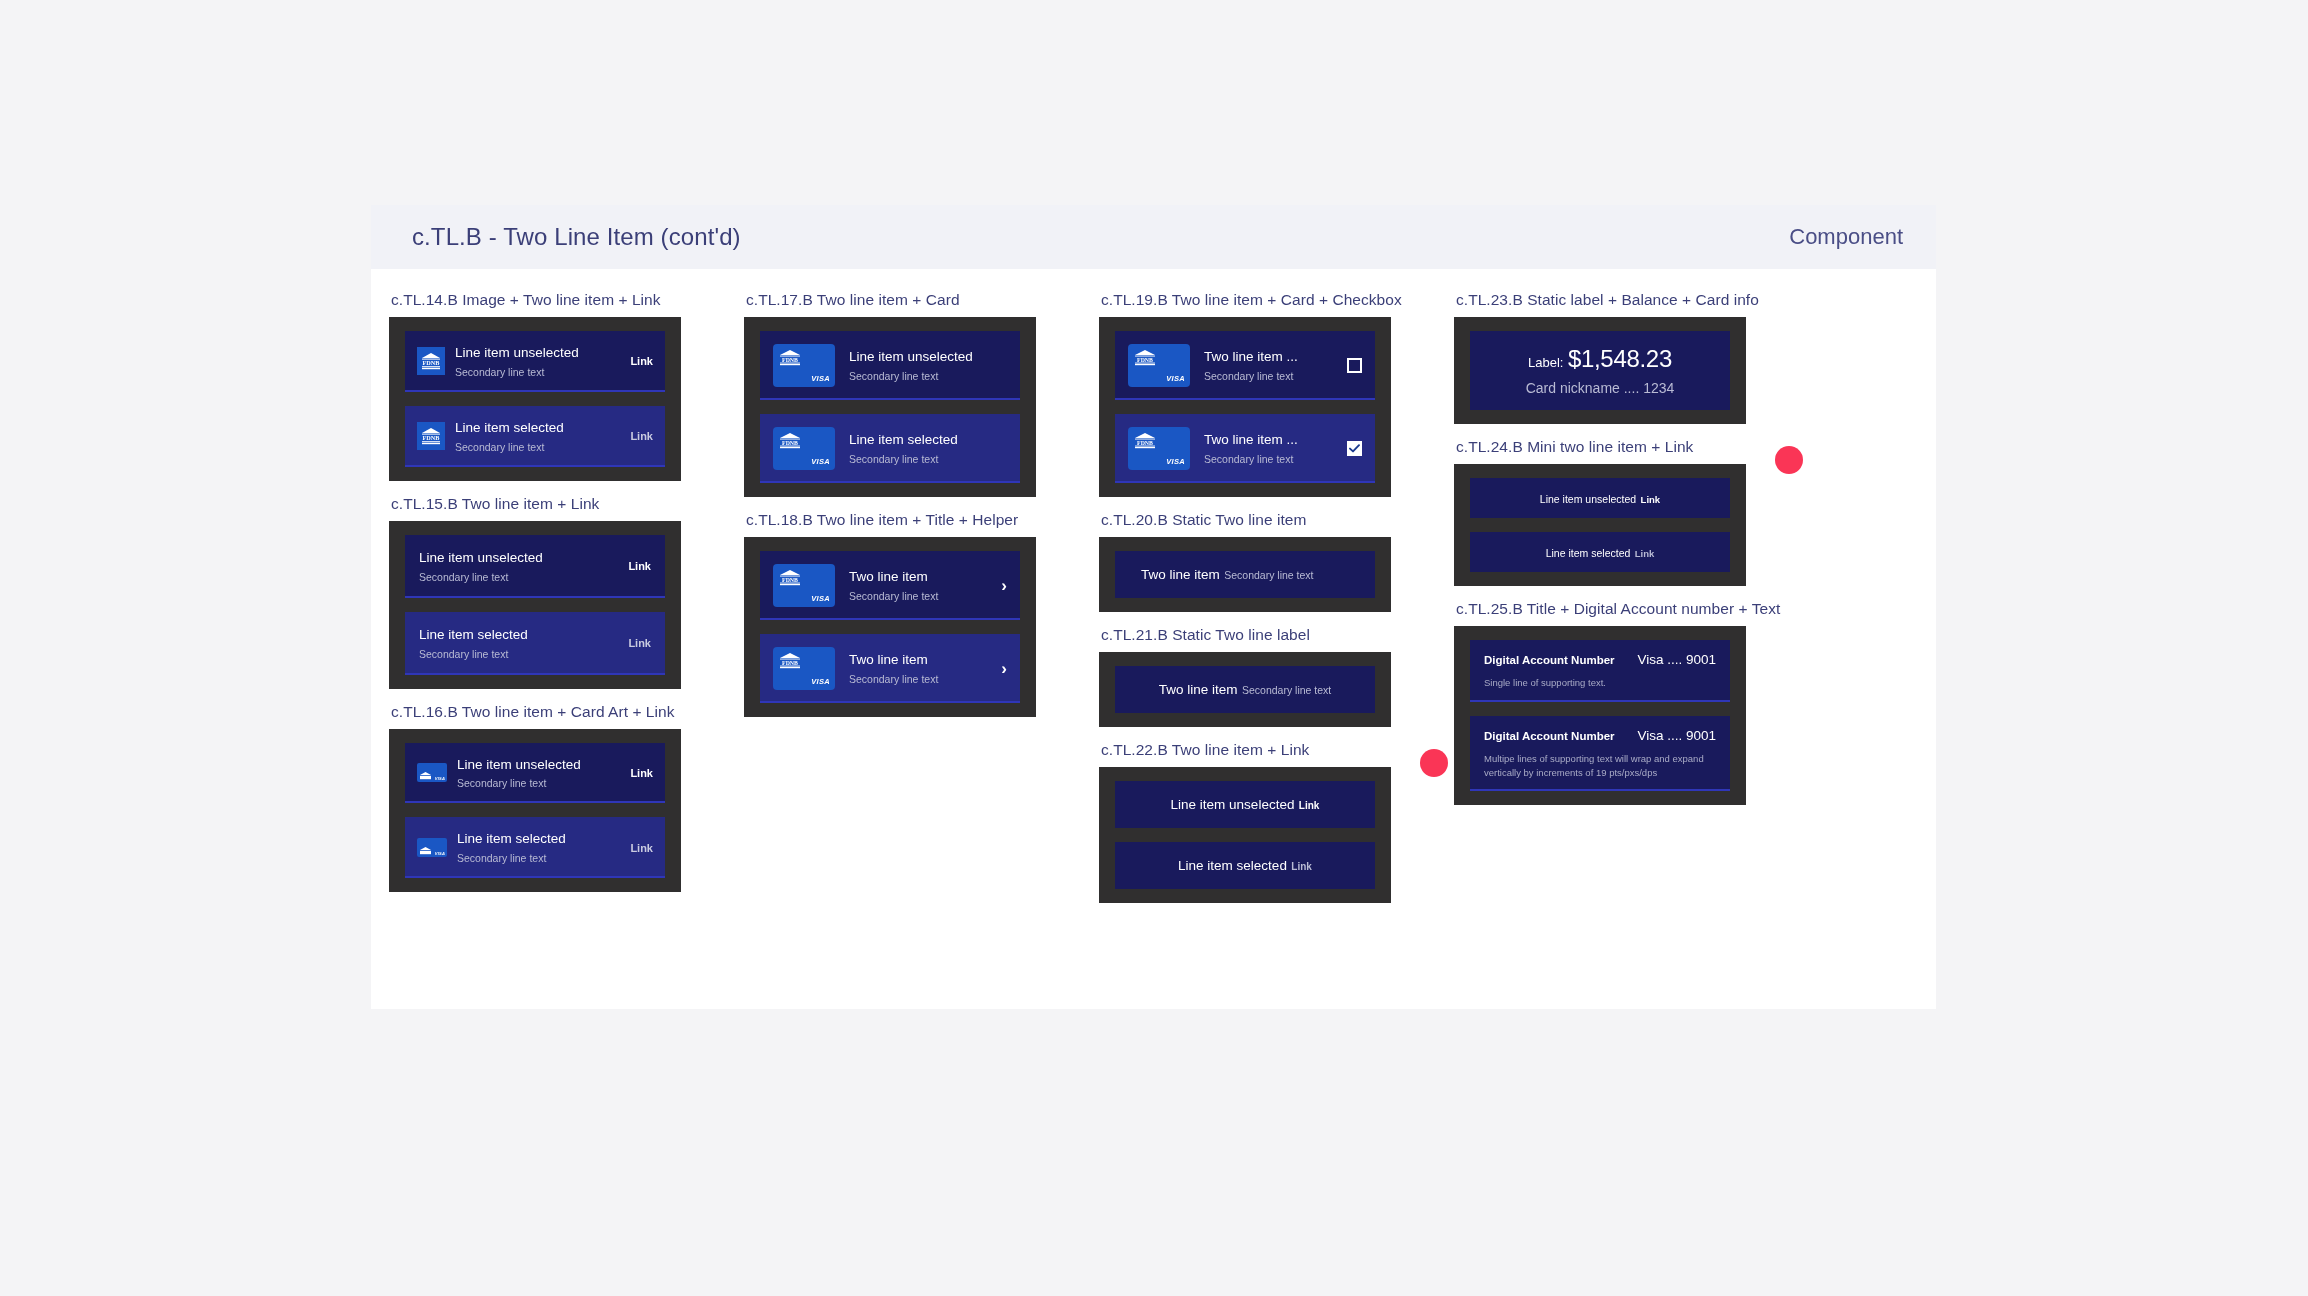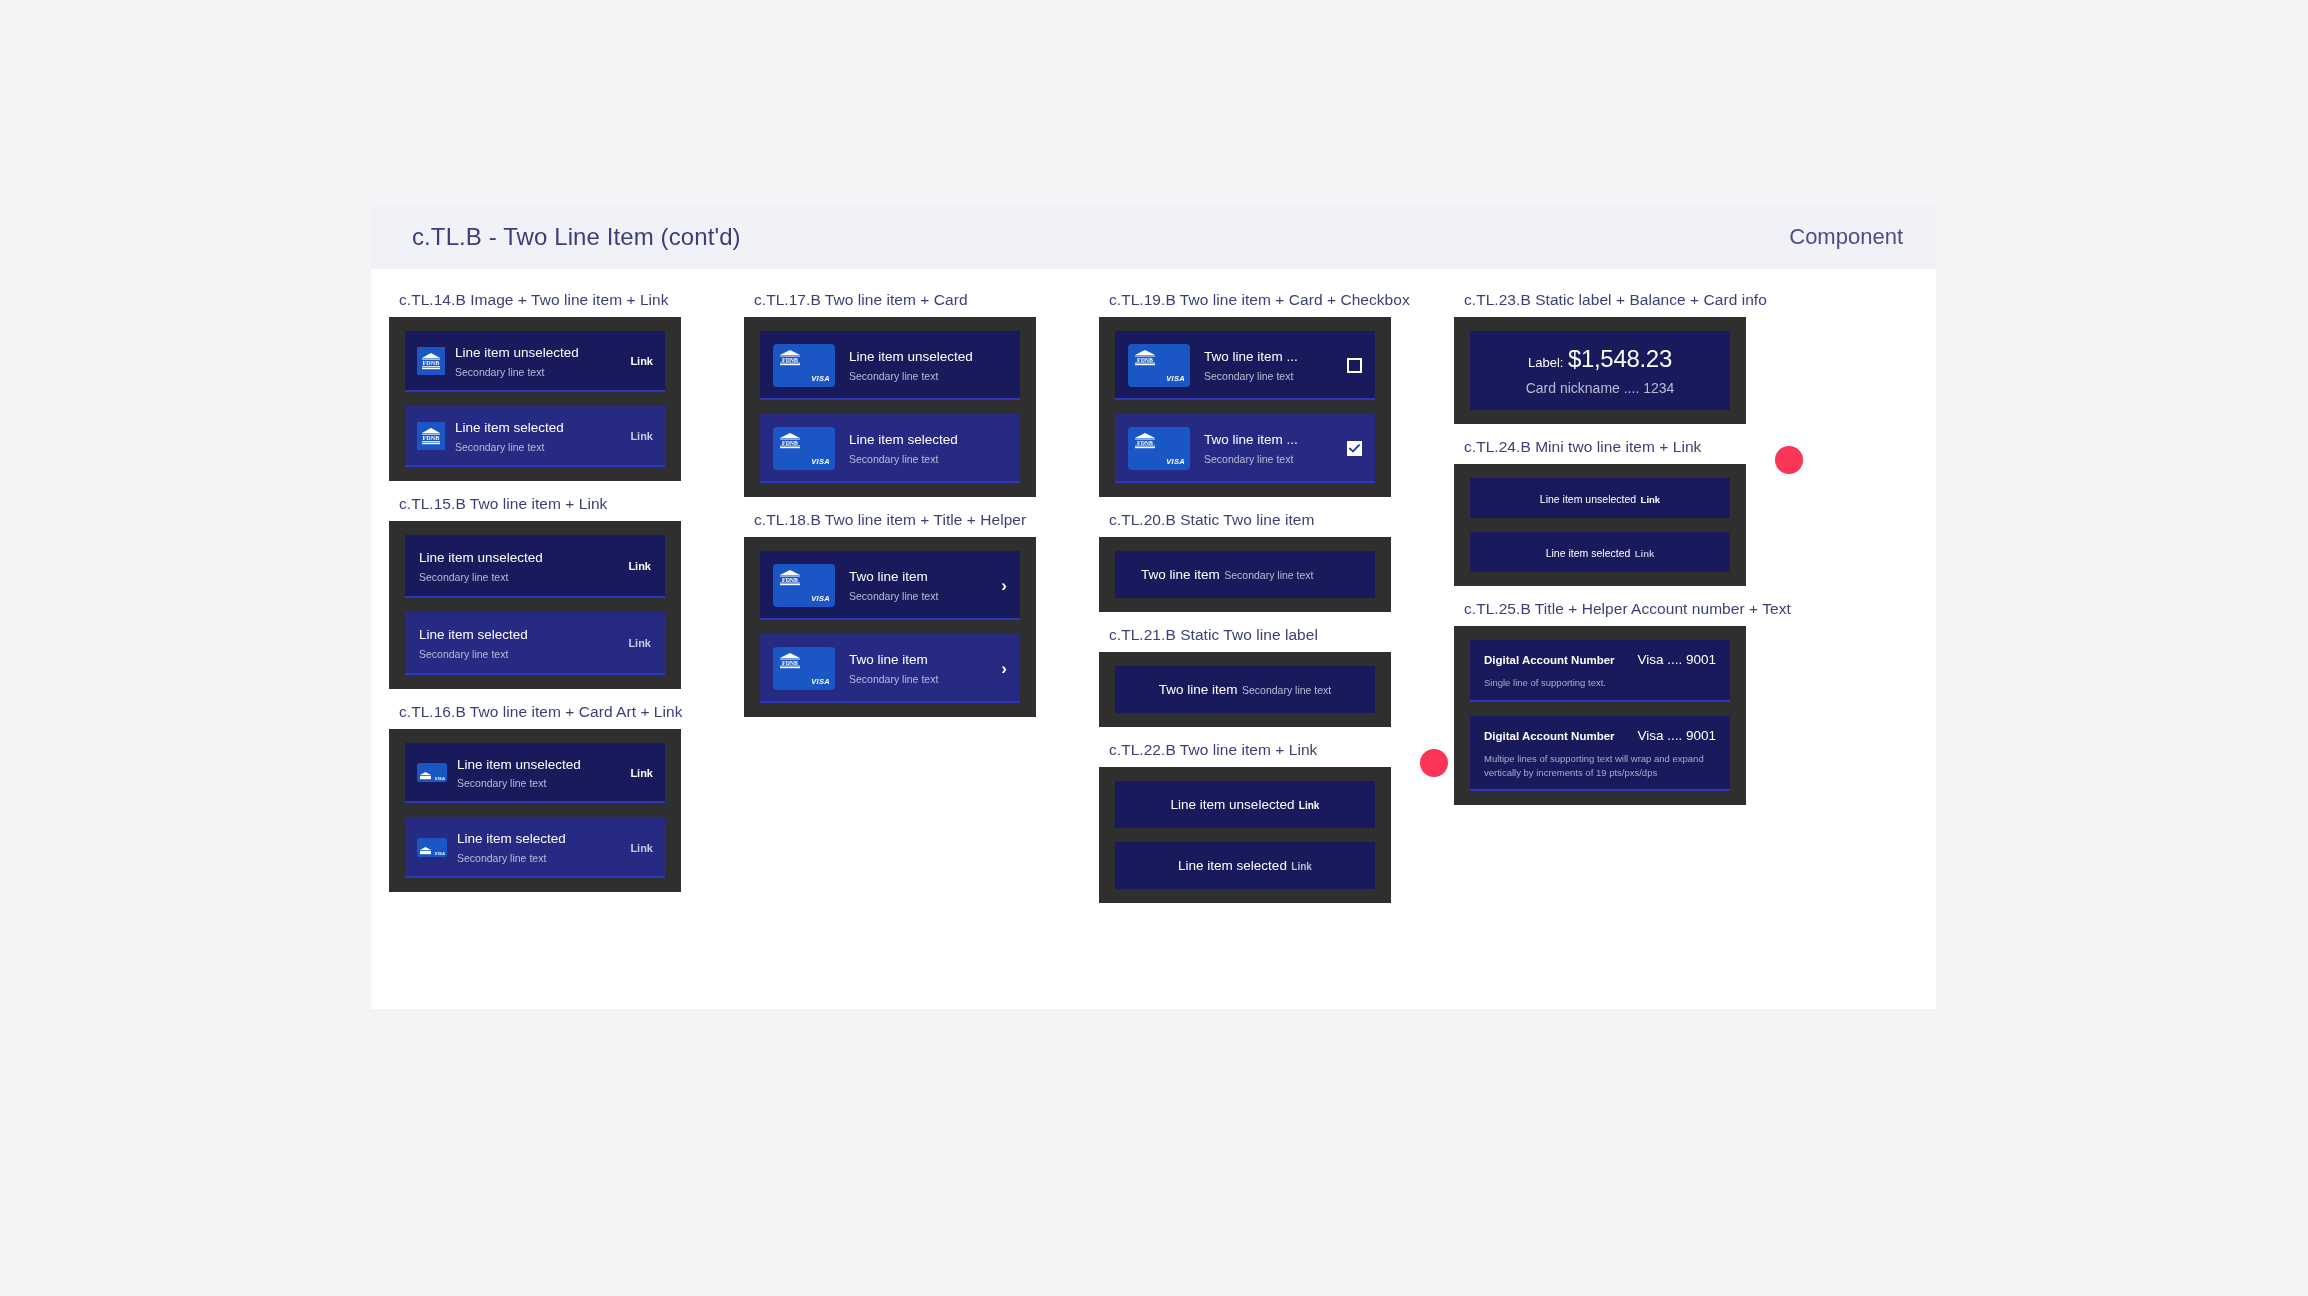--- a/index.html
+++ b/index.html
@@ -55,21 +55,21 @@
     width: 355px;
     padding-left: 18px;
     box-sizing: border-box;
   }
 
   .block { margin-bottom: 14px; position: relative; }
 
   .block-label {
     font-size: 15.5px;
     color: #3b3f78;
-    margin: 0 0 8px 10px;
+    margin: 0 0 8px 2px;
     letter-spacing: .05px;
     white-space: nowrap;
   }
 
   
   .frame {
     background: #302f2f;
     padding: 14px 16px;
     box-sizing: border-box;
     width: 292px;
@@ -577,21 +577,21 @@
             <span class="txt-wrap center">
               <span class="primary" style="font-size:10.5px;">Line item selected</span>
               <span class="secondary" style="font-weight:bold;font-size:9.5px;">Link</span>
             </span>
           </div>
 
         </div>
       </div>
 
       <div class="block">
-        <div class="block-label">c.TL.25.B Title + Helper Account number + Text</div>
+        <div class="block-label">c.TL.25.B Title + Digital Account number + Text</div>
         <div class="frame">
 
           <div class="row unselected row-underline pad-dan" style="display:block;">
             <span class="dan-head">
               <span class="dan-title">Digital Account Number</span>
               <span class="dan-num">Visa .... 9001</span>
             </span>
             <span class="dan-sub" style="display:block;">Single line of supporting text.</span>
           </div>
 

